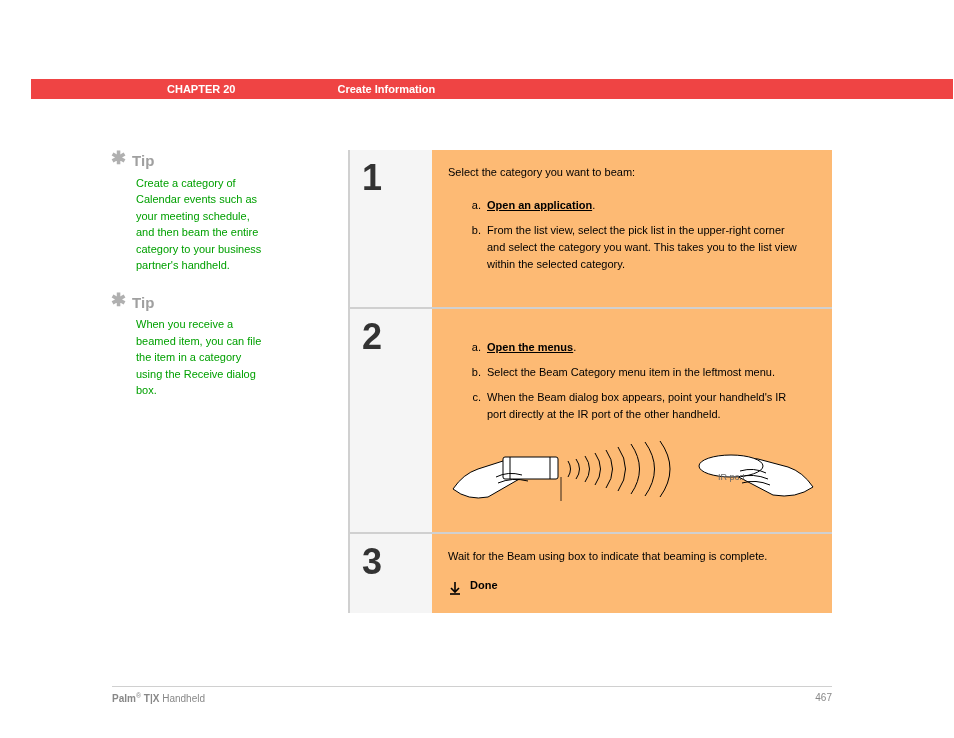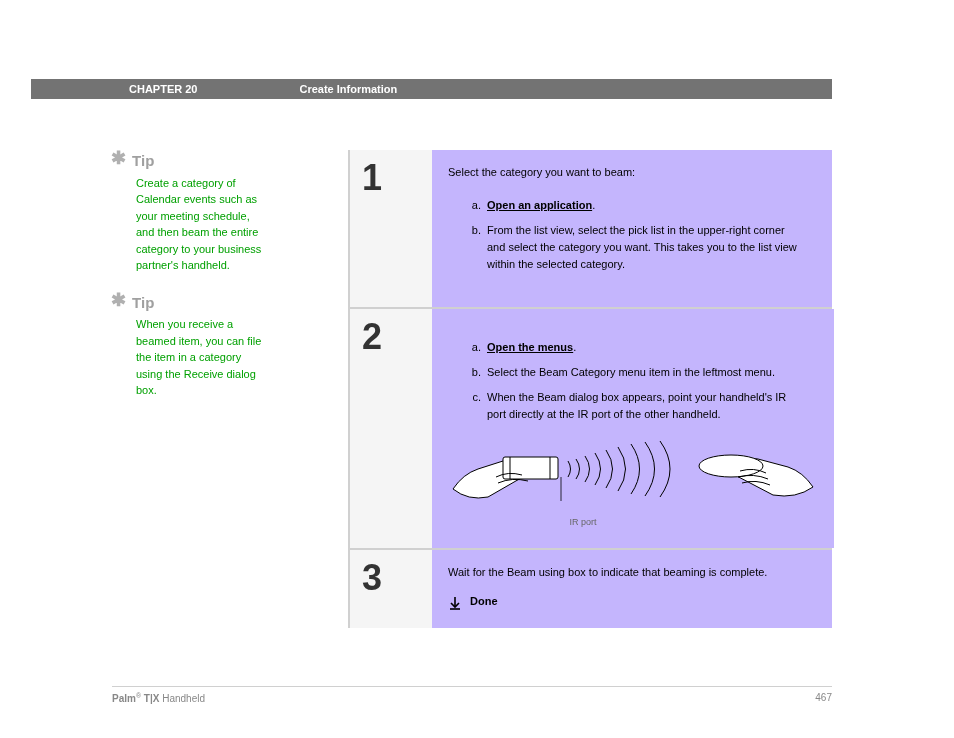--- a/index.html
+++ b/index.html
@@ -9,28 +9,29 @@
       background: #ffffff;
       width: 954px;
       height: 738px;
       position: relative;
       color: #000;
     }
     .orange-bar {
       position: absolute;
       top: 79px;
       left: 31px;
-      width: 801px;
+      width: 884px;
       height: 20px;
-      background: #737373;
+      background: #ef4444;
       color: #ffffff;
       font-size: 11px;
       font-weight: bold;
       display: flex;
       align-items: center;
+      padding-left: 38px;
     }
     .chapter-label {
       margin-left: 98px;
     }
     .section-label {
       margin-left: 102px;
     }
     .sidebar {
       position: absolute;
       left: 111px;
@@ -89,21 +90,21 @@
     .step-number {
       width: 70px;
       flex-shrink: 0;
       font-size: 36px;
       font-weight: bold;
       color: #333;
       padding: 10px 0 0 12px;
       line-height: 1;
     }
     .step-body {
-      background: #c4b5fd;
+      background: #fdba74;
       flex: 1;
       padding: 14px 16px 18px 16px;
       font-size: 11px;
       line-height: 1.55;
       color: #000;
     }
     .step-body p {
       margin: 0 0 10px 0;
     }
     .step-body ol.sub {
@@ -115,21 +116,20 @@
       margin-bottom: 8px;
       padding-left: 3px;
     }
     .bold-underline {
       font-weight: bold;
       text-decoration: underline;
     }
     .illustration {
       margin-top: 10px;
       display: flex;
-      flex-direction: column;
       align-items: center;
     }
     .illustration svg {
       width: 370px;
       height: 75px;
     }
     .ir-label {
       font-size: 9px;
       color: #666;
       margin-top: 2px;

